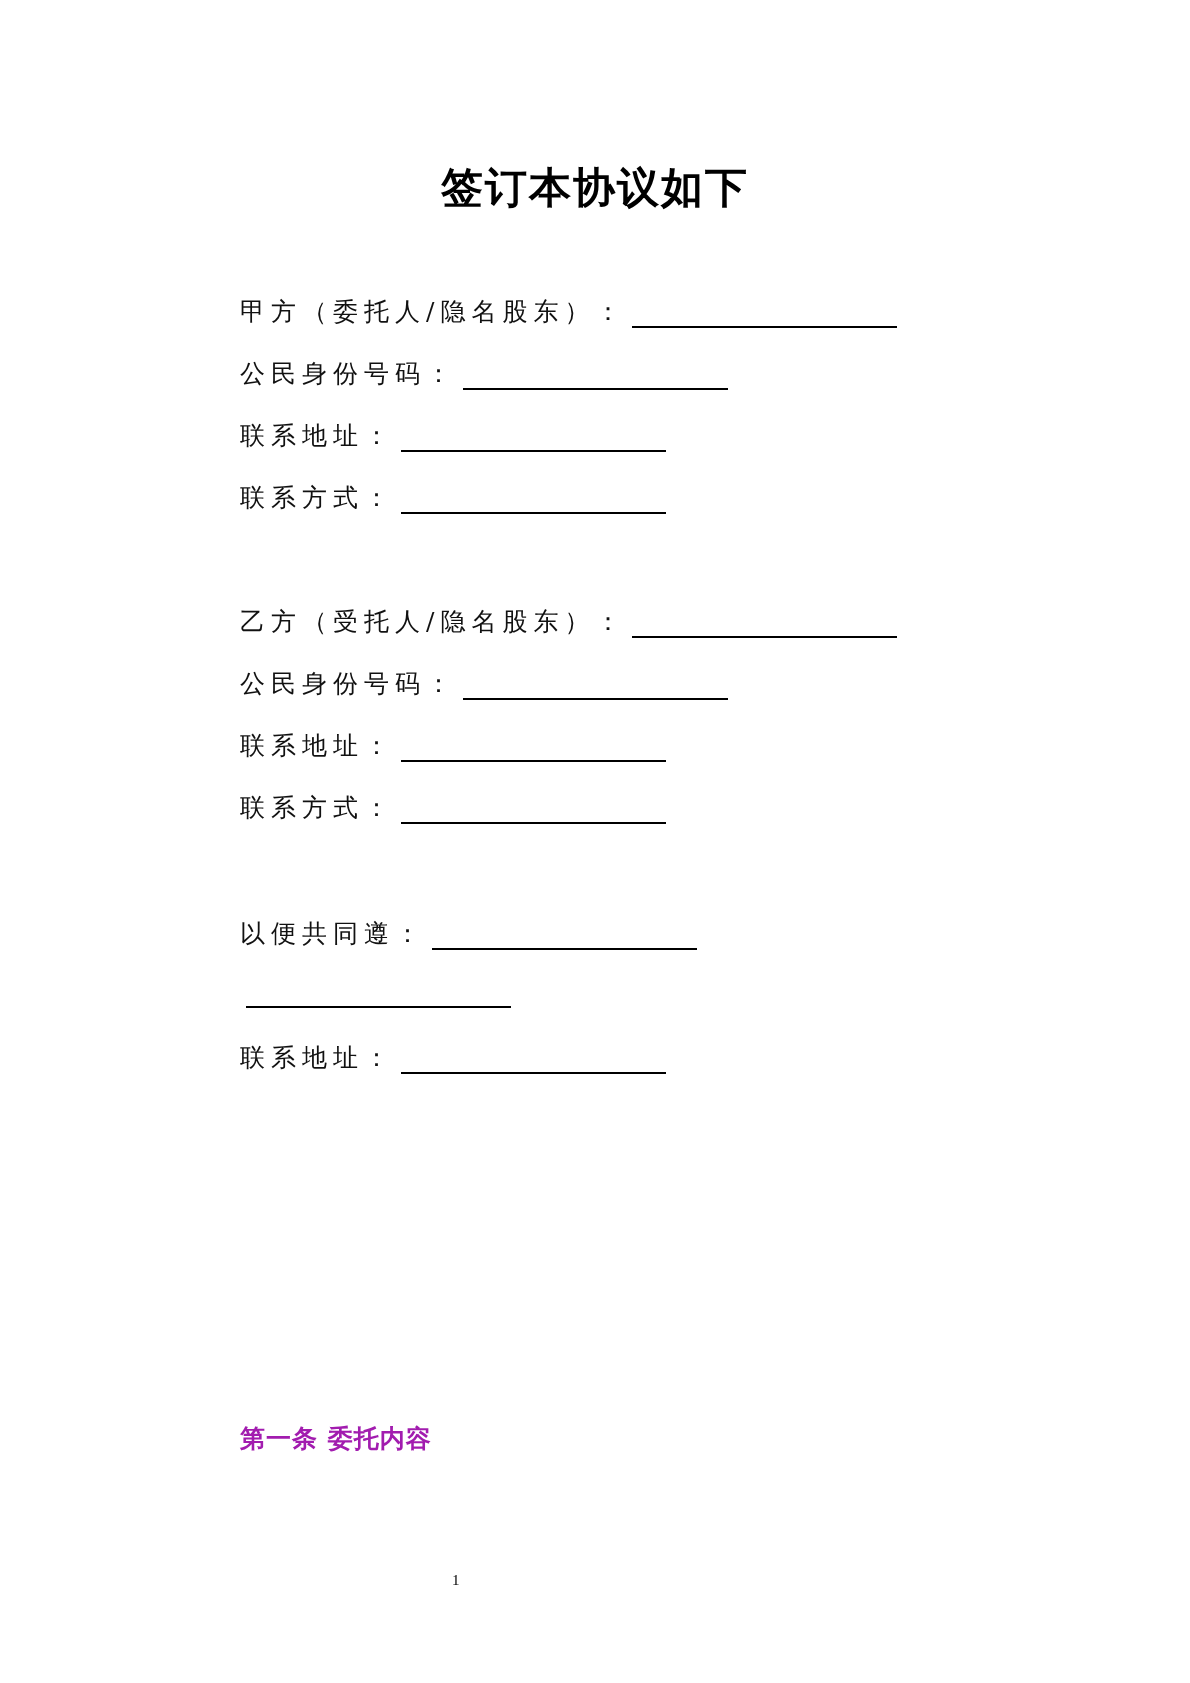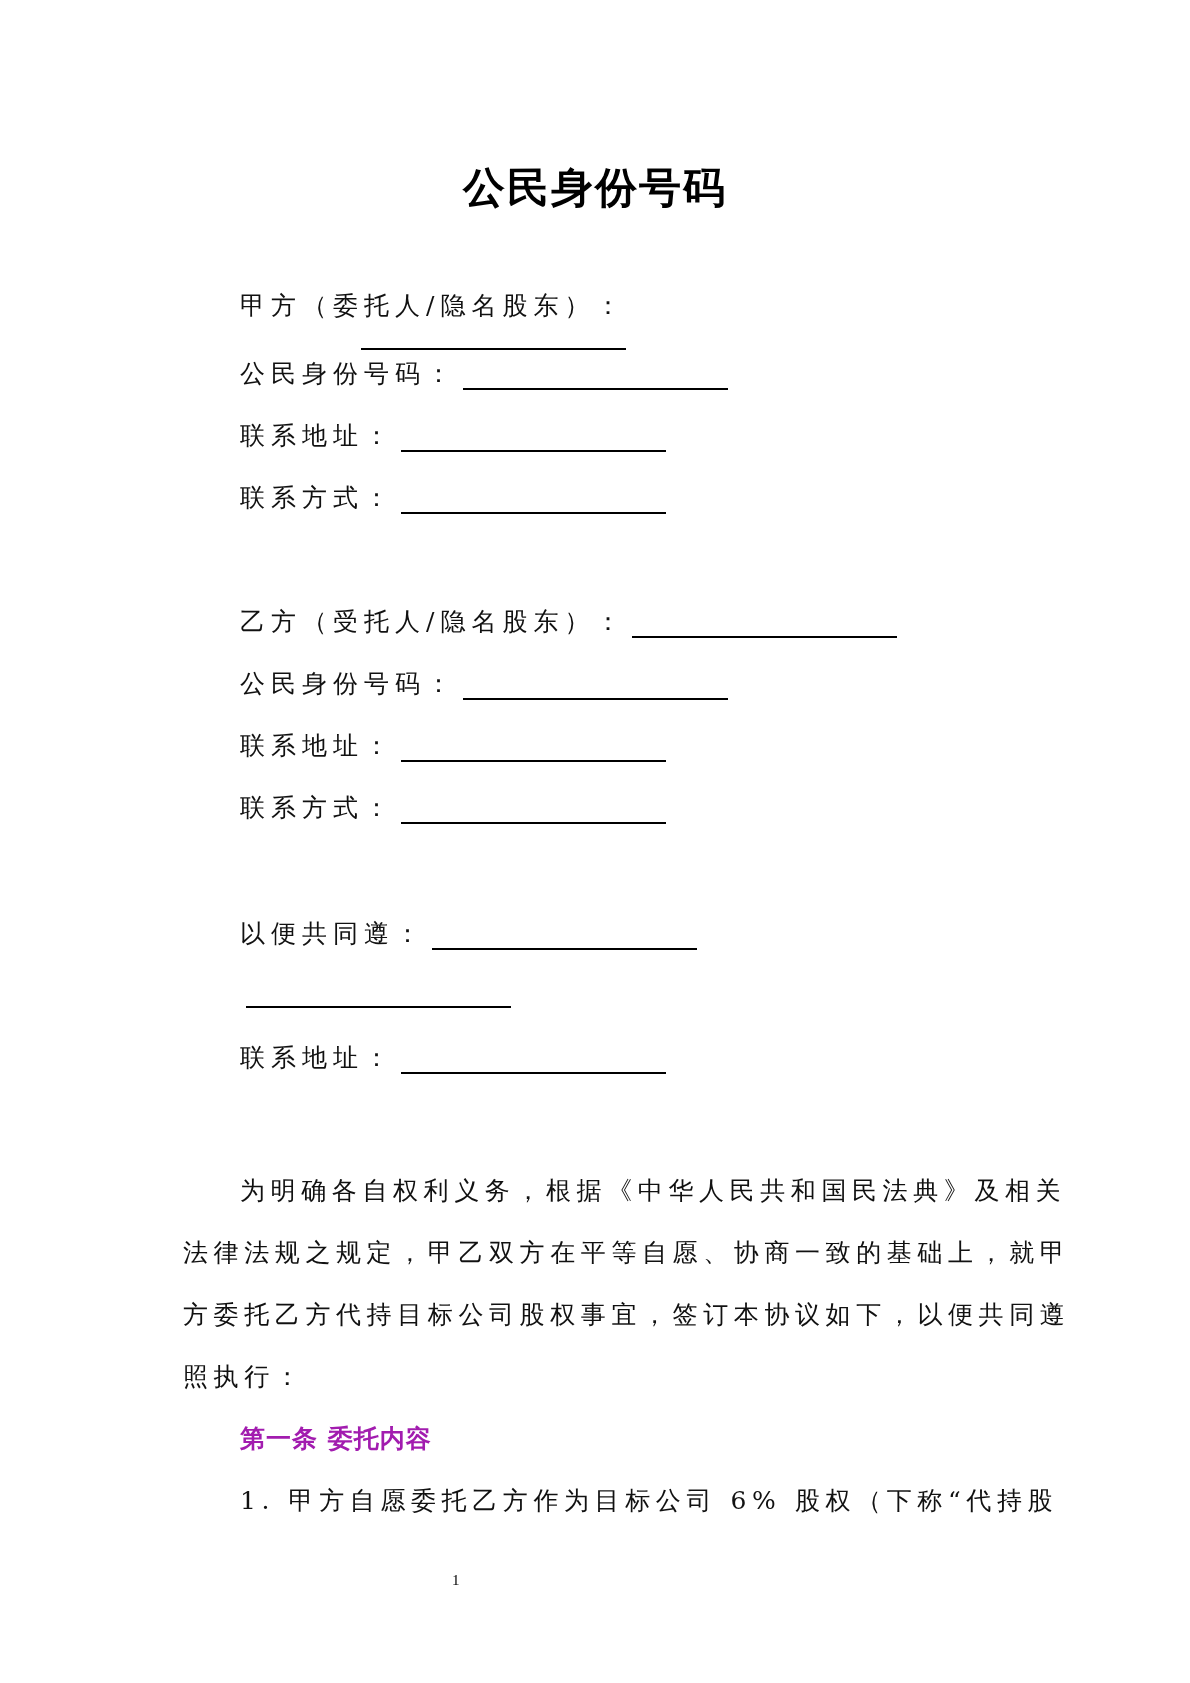--- a/index.html
+++ b/index.html
@@ -92,23 +92,23 @@
       font-size: 15px;
       font-family: "Liberation Serif", serif;
       color: #000;
     }
   </style>
 </head>
 <body>
 
 <div class="page">
 
-  <div class="title">公民身份号码</div>
+  <div class="title">签订本协议如下</div>
 
-  <div class="field" style="top:290px;flex-direction:column;">
+  <div class="field" style="top:296px;">
     <span class="label">甲方（委托人/隐名股东）：</span>
     <span class="blank"></span>
   </div>
   <div class="field" style="top:358px;">
     <span class="label">公民身份号码：</span>
     <span class="blank"></span>
   </div>
   <div class="field" style="top:420px;">
     <span class="label">联系地址：</span>
     <span class="blank"></span>
@@ -140,25 +140,18 @@
     <span class="blank"></span>
   </div>
   <div class="field" style="top:980px;">
     <span class="blank"></span>
   </div>
   <div class="field" style="top:1042px;">
     <span class="label">联系地址：</span>
     <span class="blank"></span>
   </div>
 
-  <div class="para" style="top:1160px;">
-    <span class="para-line indent">为明确各自权利义务，根据《中华人民共和国民法典》及相关</span>
-    <span class="para-line">法律法规之规定，甲乙双方在平等自愿、协商一致的基础上，就甲</span>
-    <span class="para-line">方委托乙方代持目标公司股权事宜，签订本协议如下，以便共同遵</span>
-    <span class="para-line">照执行：</span>
-  </div>
 
   <div class="heading">第一条  委托内容</div>
-  <div class="item">1.  甲方自愿委托乙方作为目标公司 6% 股权（下称“代持股</div>
 
   <div class="page-number">1</div>
 
 </div>
 
 </body></html>

